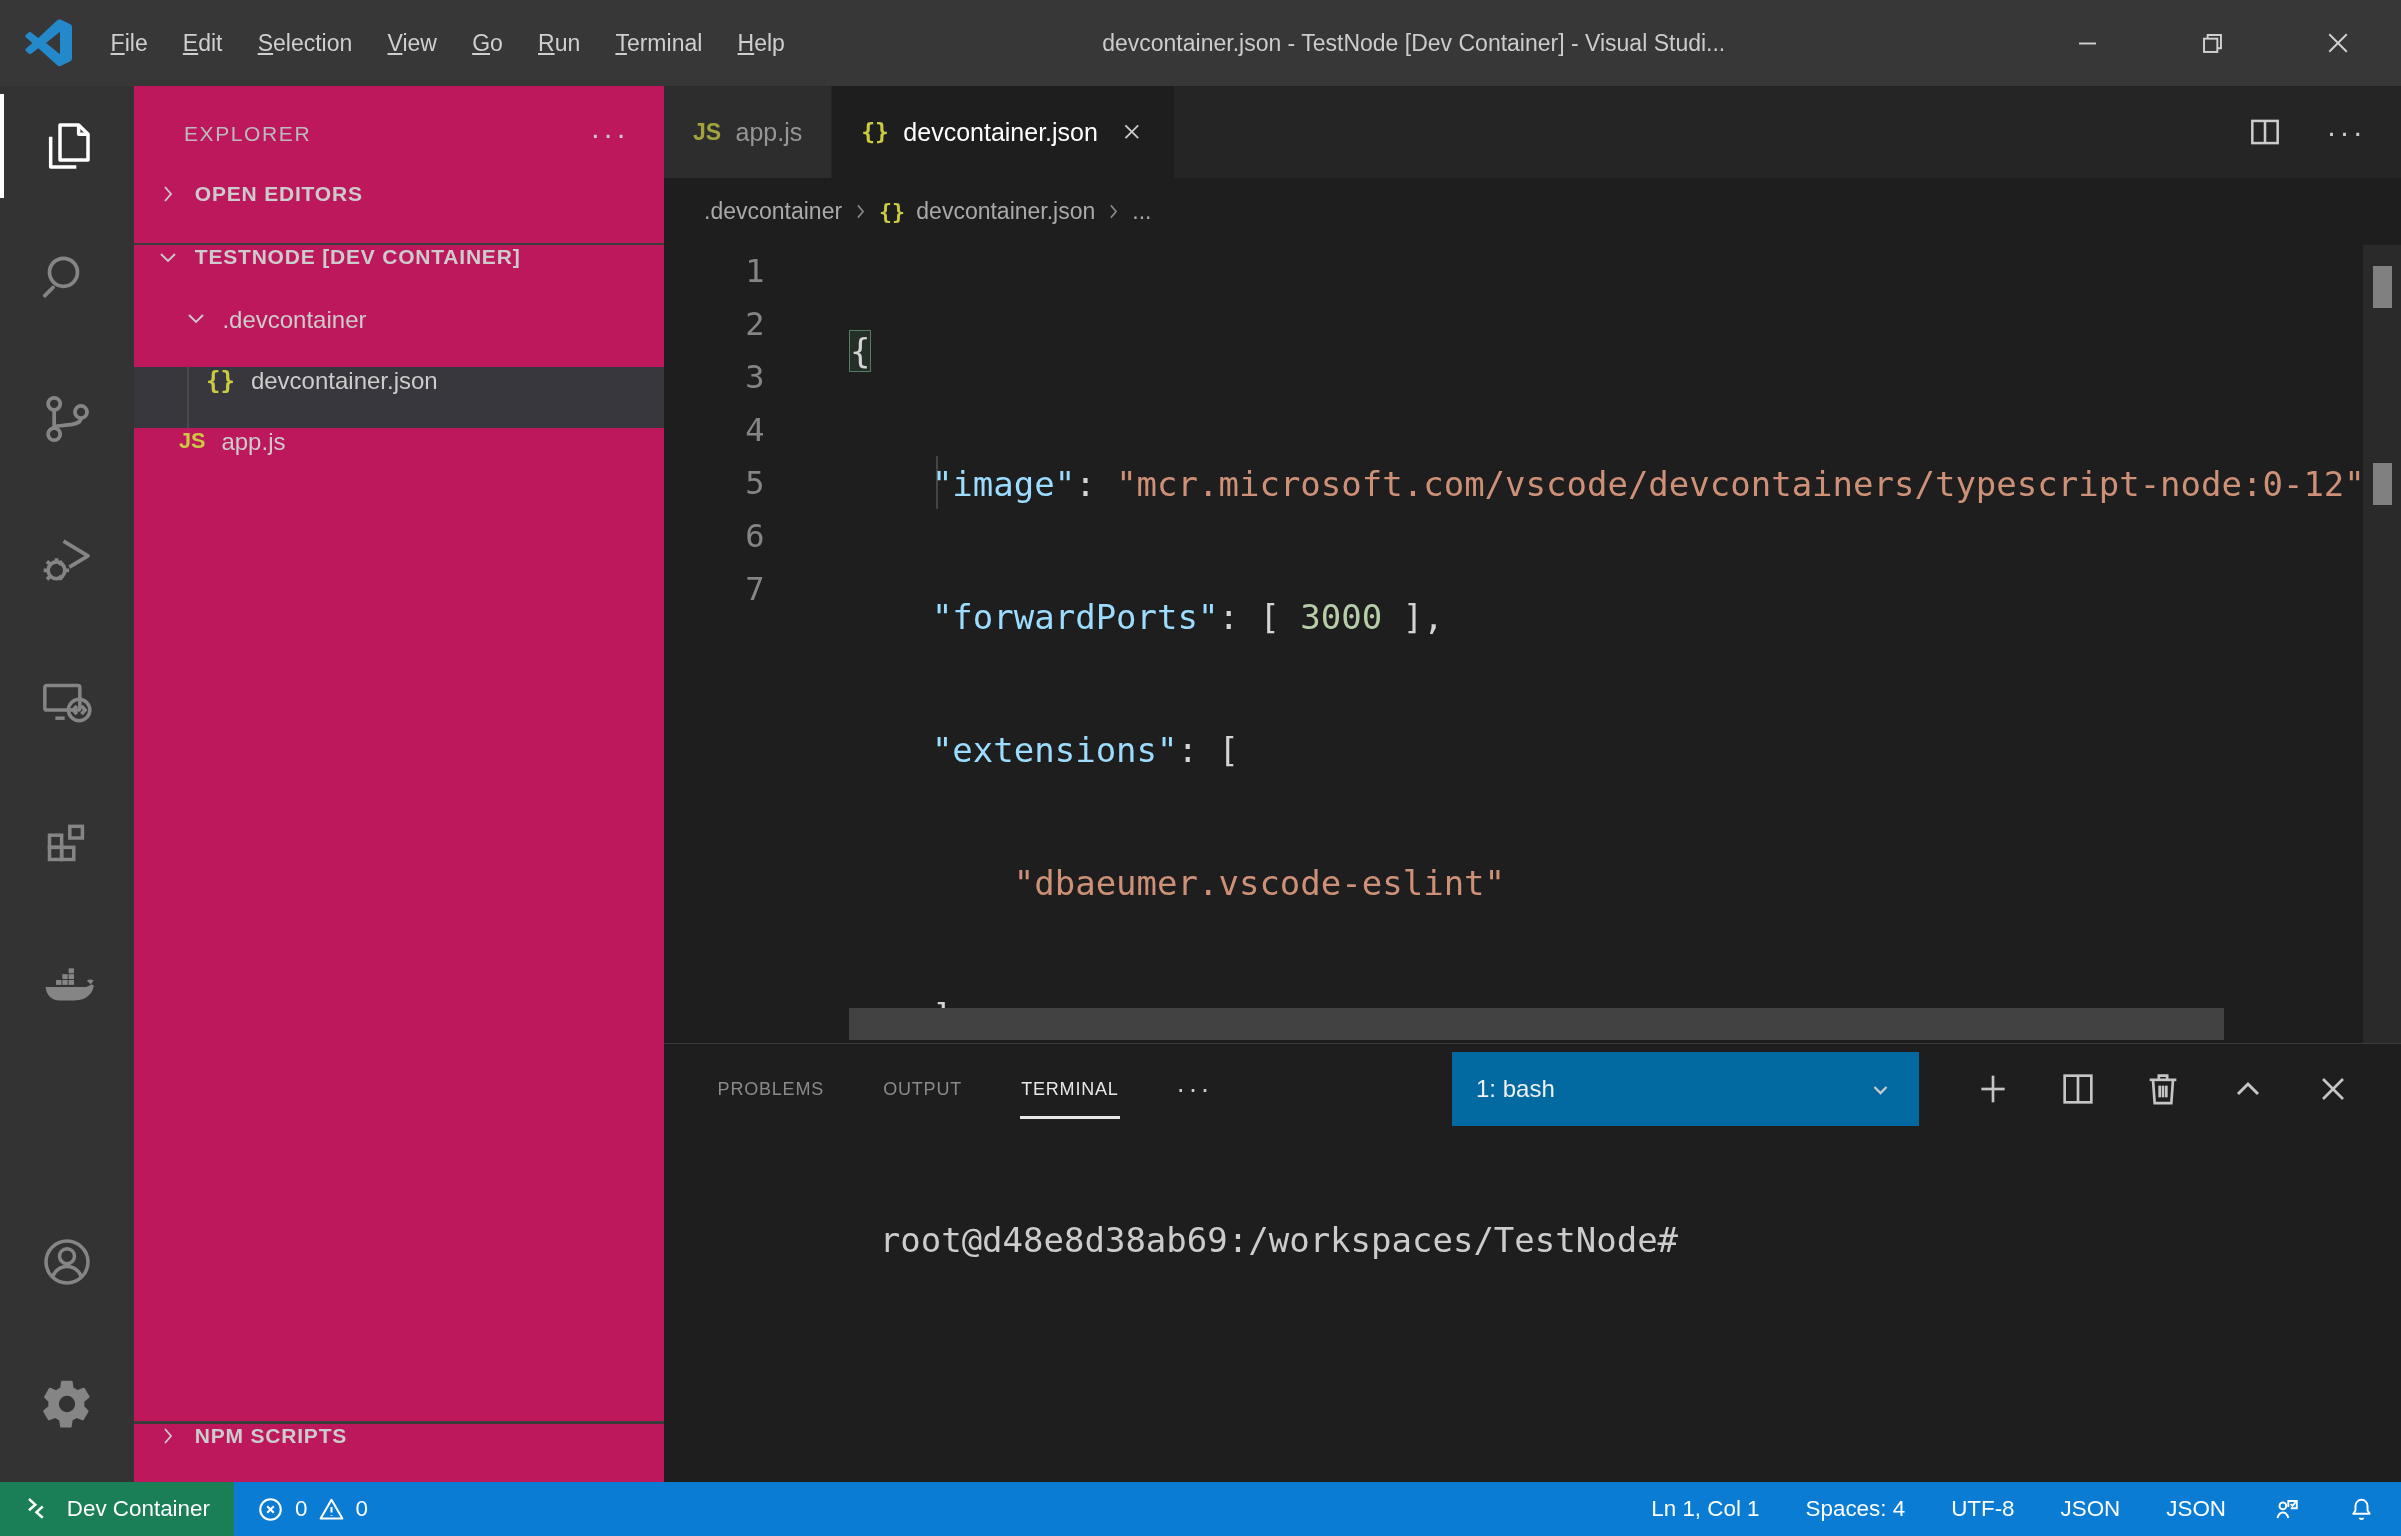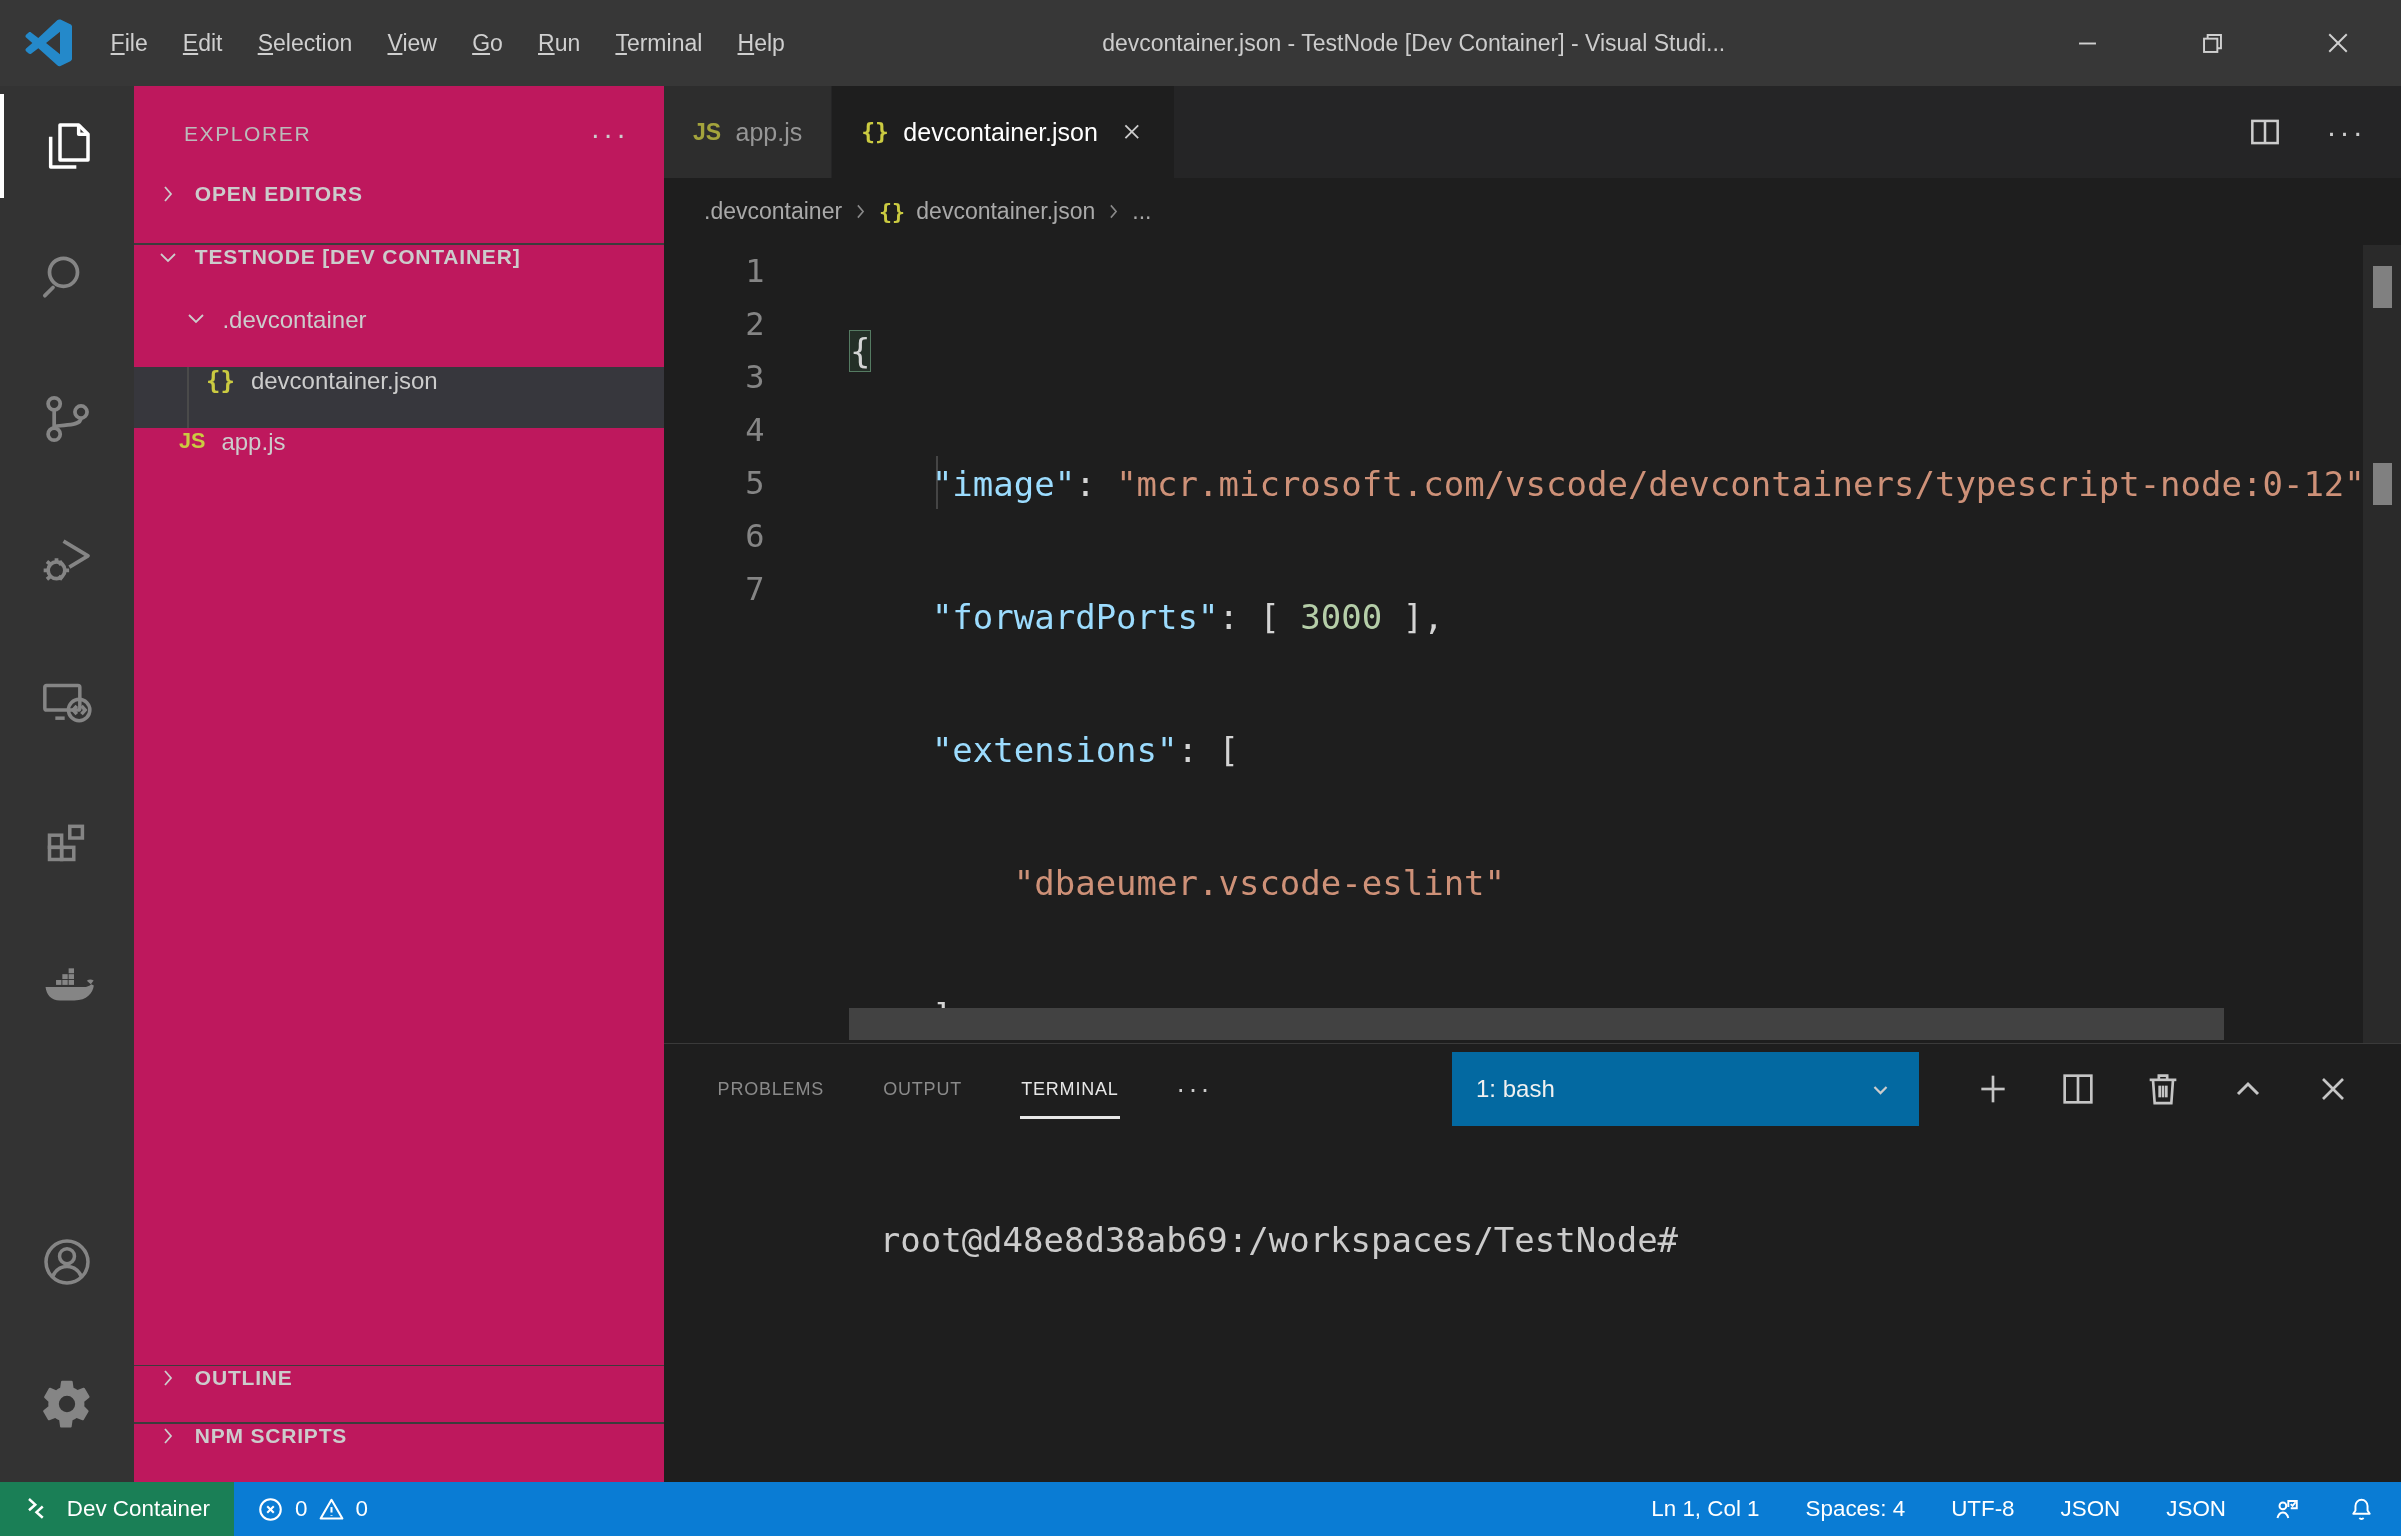--- a/index.html
+++ b/index.html
@@ -268,26 +268,20 @@
       <span class="json-badge">{}</span>
       <span>devcontainer.json</span>
     </div>
     <div class="sb-row file-row1">
       <span class="js-badge">JS</span>
       <span>app.js</span>
     </div>
 
     <div class="sb-bottom">
       <div class="divider"></div>
-      <div class="sb-row ind0 compact">
-        <svg class="chev" viewBox="0 0 24 24" fill="none" stroke="#cccccc" stroke-width="1.8">
-            <polyline points="9,5 15,12 9,19"></polyline>
-          </svg>
-        <span class="sb-section-label">OUTLINE</span>
-      </div>
       <div class="divider"></div>
       <div class="sb-row ind0 compact">
         <svg class="chev" viewBox="0 0 24 24" fill="none" stroke="#cccccc" stroke-width="1.8">
             <polyline points="9,5 15,12 9,19"></polyline>
           </svg>
         <span class="sb-section-label">NPM SCRIPTS</span>
       </div>
     </div>
   </div>
 

